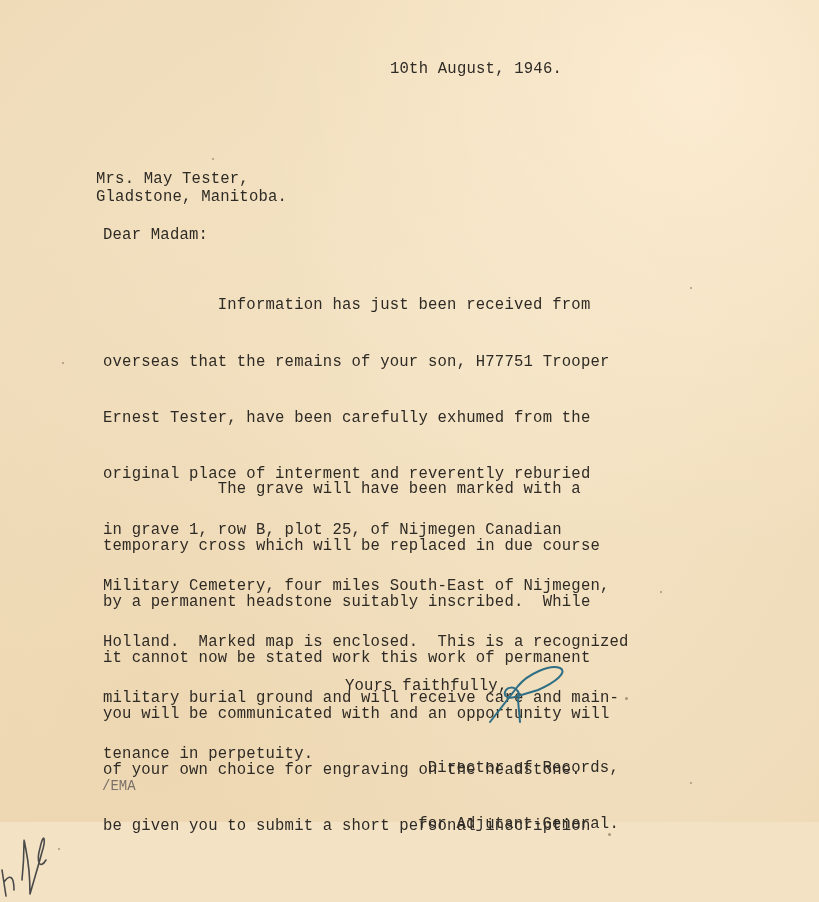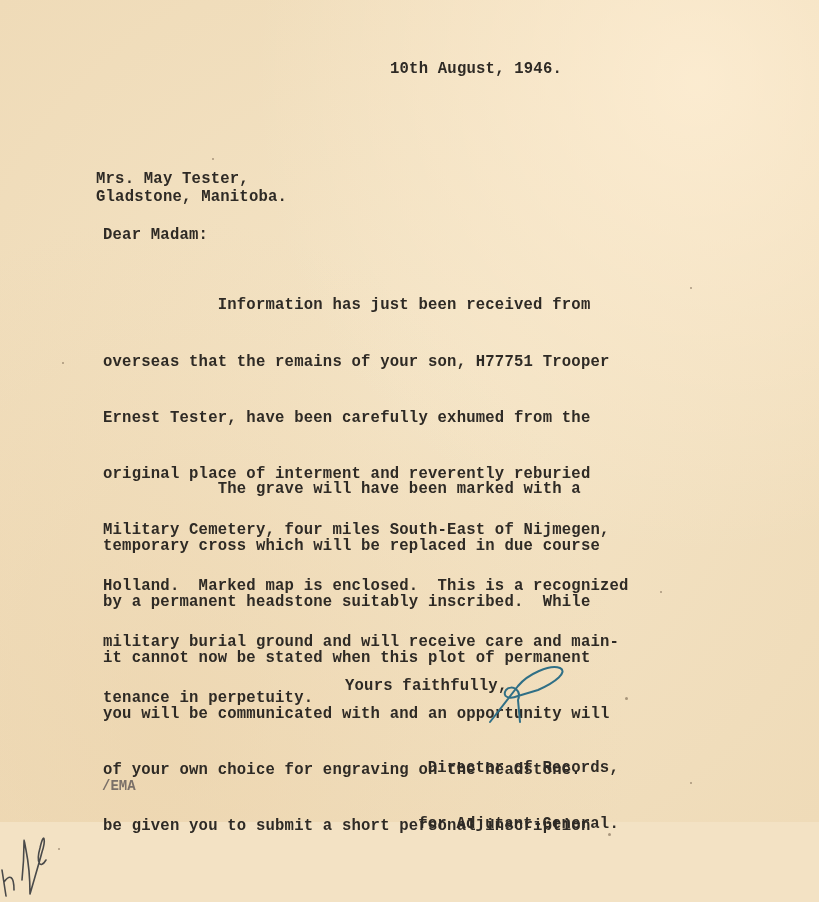--- a/index.html
+++ b/index.html
@@ -15,21 +15,21 @@
     .paper {
       position: relative;
       width: 819px;
       height: 822px;
       background:
         radial-gradient(ellipse at 85% 10%, rgba(255,240,215,0.75) 0%, rgba(255,240,215,0) 45%),
         radial-gradient(ellipse at 20% 90%, rgba(235,210,170,0.55) 0%, rgba(235,210,170,0) 50%),
         radial-gradient(ellipse at 50% 50%, #f4e4c6 0%, #efdbb8 100%);
       font-family: "Liberation Mono", "DejaVu Sans Mono", monospace;
       color: #2e2a25;
-      font-weight: bold;
+      font-weight: normal;
       font-size: 15.6px;
       letter-spacing: 0.2px;
     }
     .speck {
       position: absolute;
       width: 2px;
       height: 2px;
       border-radius: 50%;
       background: #6b5a45;
       opacity: 0.55;
@@ -111,31 +111,32 @@
     <div>Gladstone, Manitoba.</div>
   </div>
 
   <div class="salutation">Dear Madam:</div>
 
   <div class="para para1">
     <div>            Information has just been received from</div>
     <div>overseas that the remains of your son, H77751 Trooper</div>
     <div>Ernest Tester, have been carefully exhumed from the</div>
     <div>original place of interment and reverently reburied</div>
+    <div>in grave 1, row B, plot 25, of Nijmegen Canadian</div>
     <div>Military Cemetery, four miles South-East of Nijmegen,</div>
     <div>Holland.  Marked map is enclosed.  This is a recognized</div>
     <div>military burial ground and will receive care and main-</div>
     <div>tenance in perpetuity.</div>
   </div>
 
   <div class="para para2">
     <div>            The grave will have been marked with a</div>
     <div>temporary cross which will be replaced in due course</div>
     <div>by a permanent headstone suitably inscribed.  While</div>
-    <div>it cannot now be stated when this plot of permanent</div>
+    <div>it cannot now be stated work this work of permanent</div>
     <div>you will be communicated with and an opportunity will</div>
     <div>of your own choice for engraving on the headstone.</div>
     <div>be given you to submit a short personal inscription</div>
     
     
   </div>
 
   <div class="closing">Yours faithfully,</div>
 
   <svg class="signature" width="90" height="70" viewBox="0 0 90 70">

